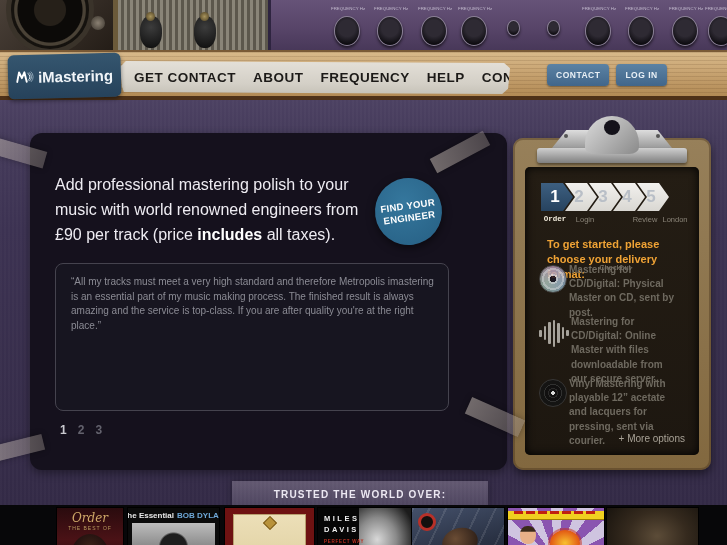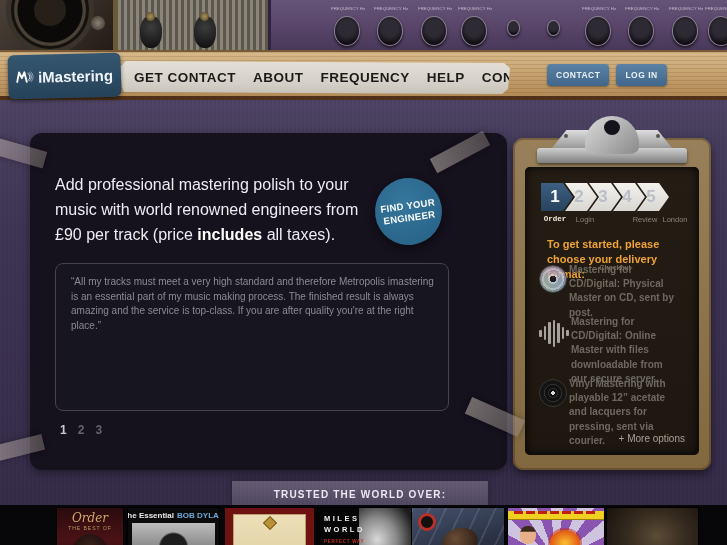--- a/index.html
+++ b/index.html
@@ -314,21 +314,21 @@
       </div>
       <div class="photo"></div>
     </div>
     <div class="album alb-2">
       <div class="panel"></div>
       <div class="gem"></div>
 
     </div>
     <div class="album alb-3">
       <div class="face"></div>
-      <div class="t1">MILES WORLD</div>
+      <div class="t1">MILES DAVIS</div>
       <div class="t2">PERFECT WAY</div>
     </div>
     <div class="album alb-4">
       <div class="badge"></div>
       <div class="bird"></div>
     </div>
     <div class="album alb-5">
       <div class="comic-banner"></div>
       <div class="head"></div>
       <div class="burst"></div>

